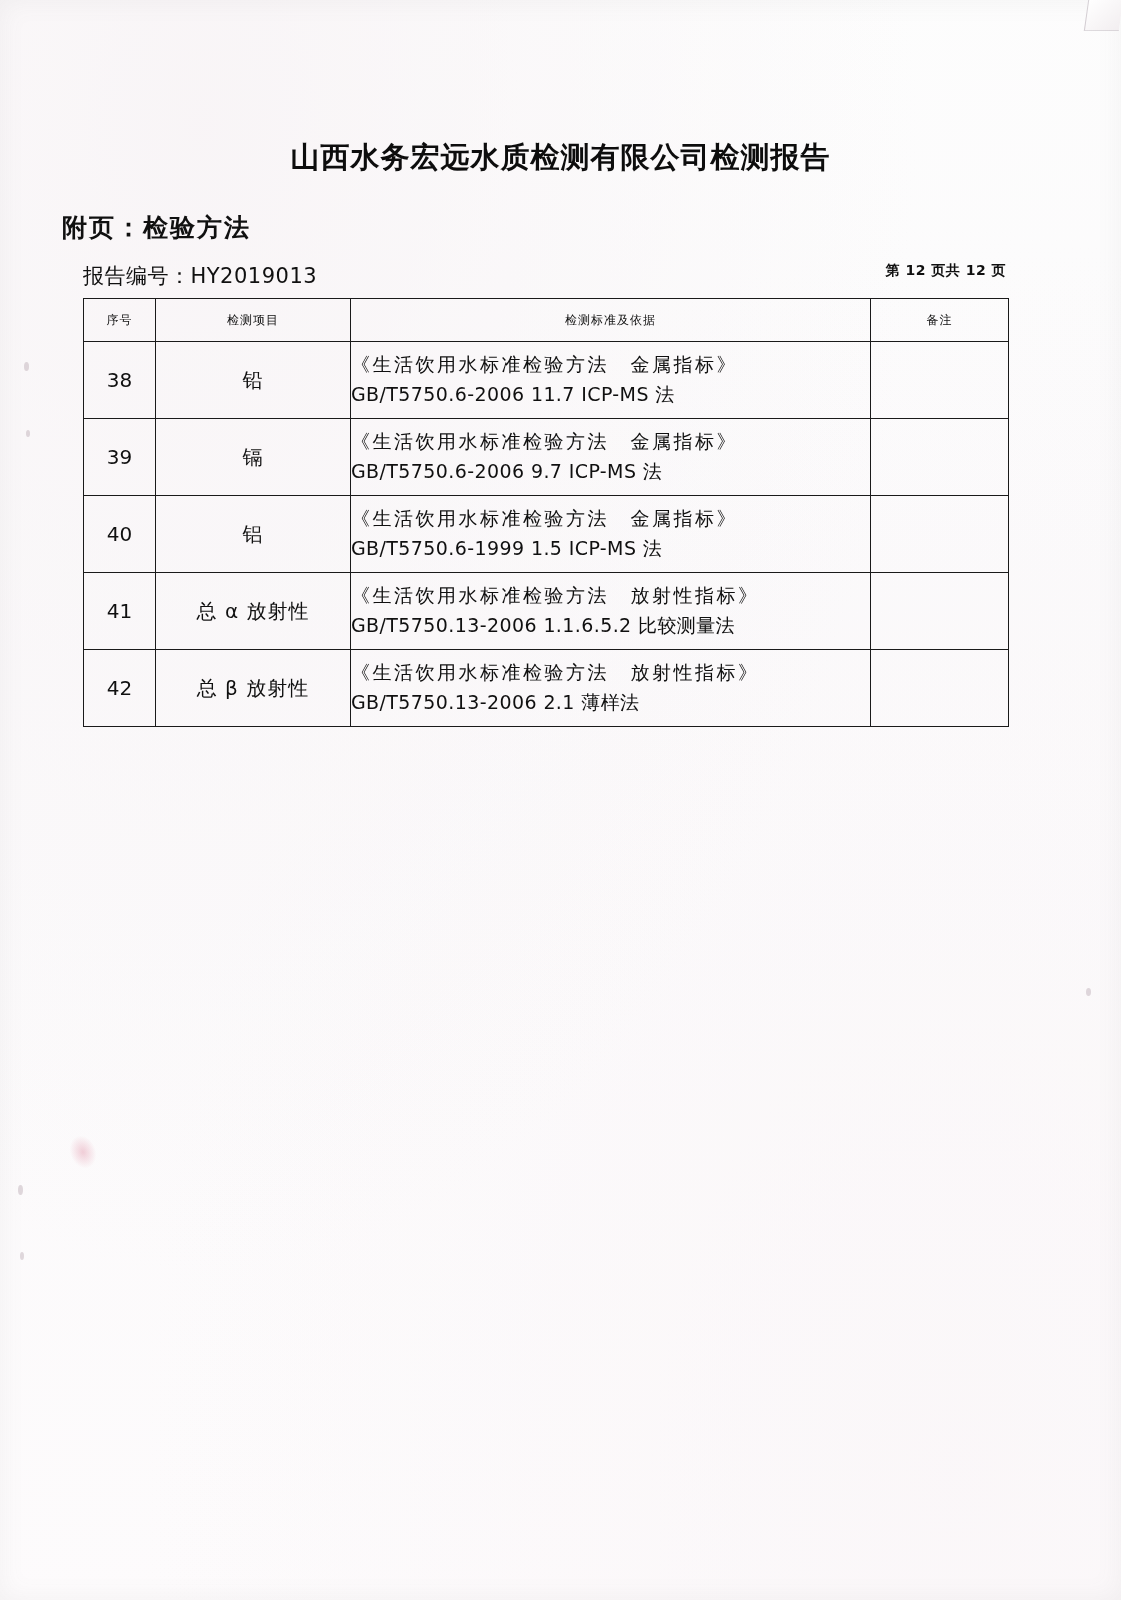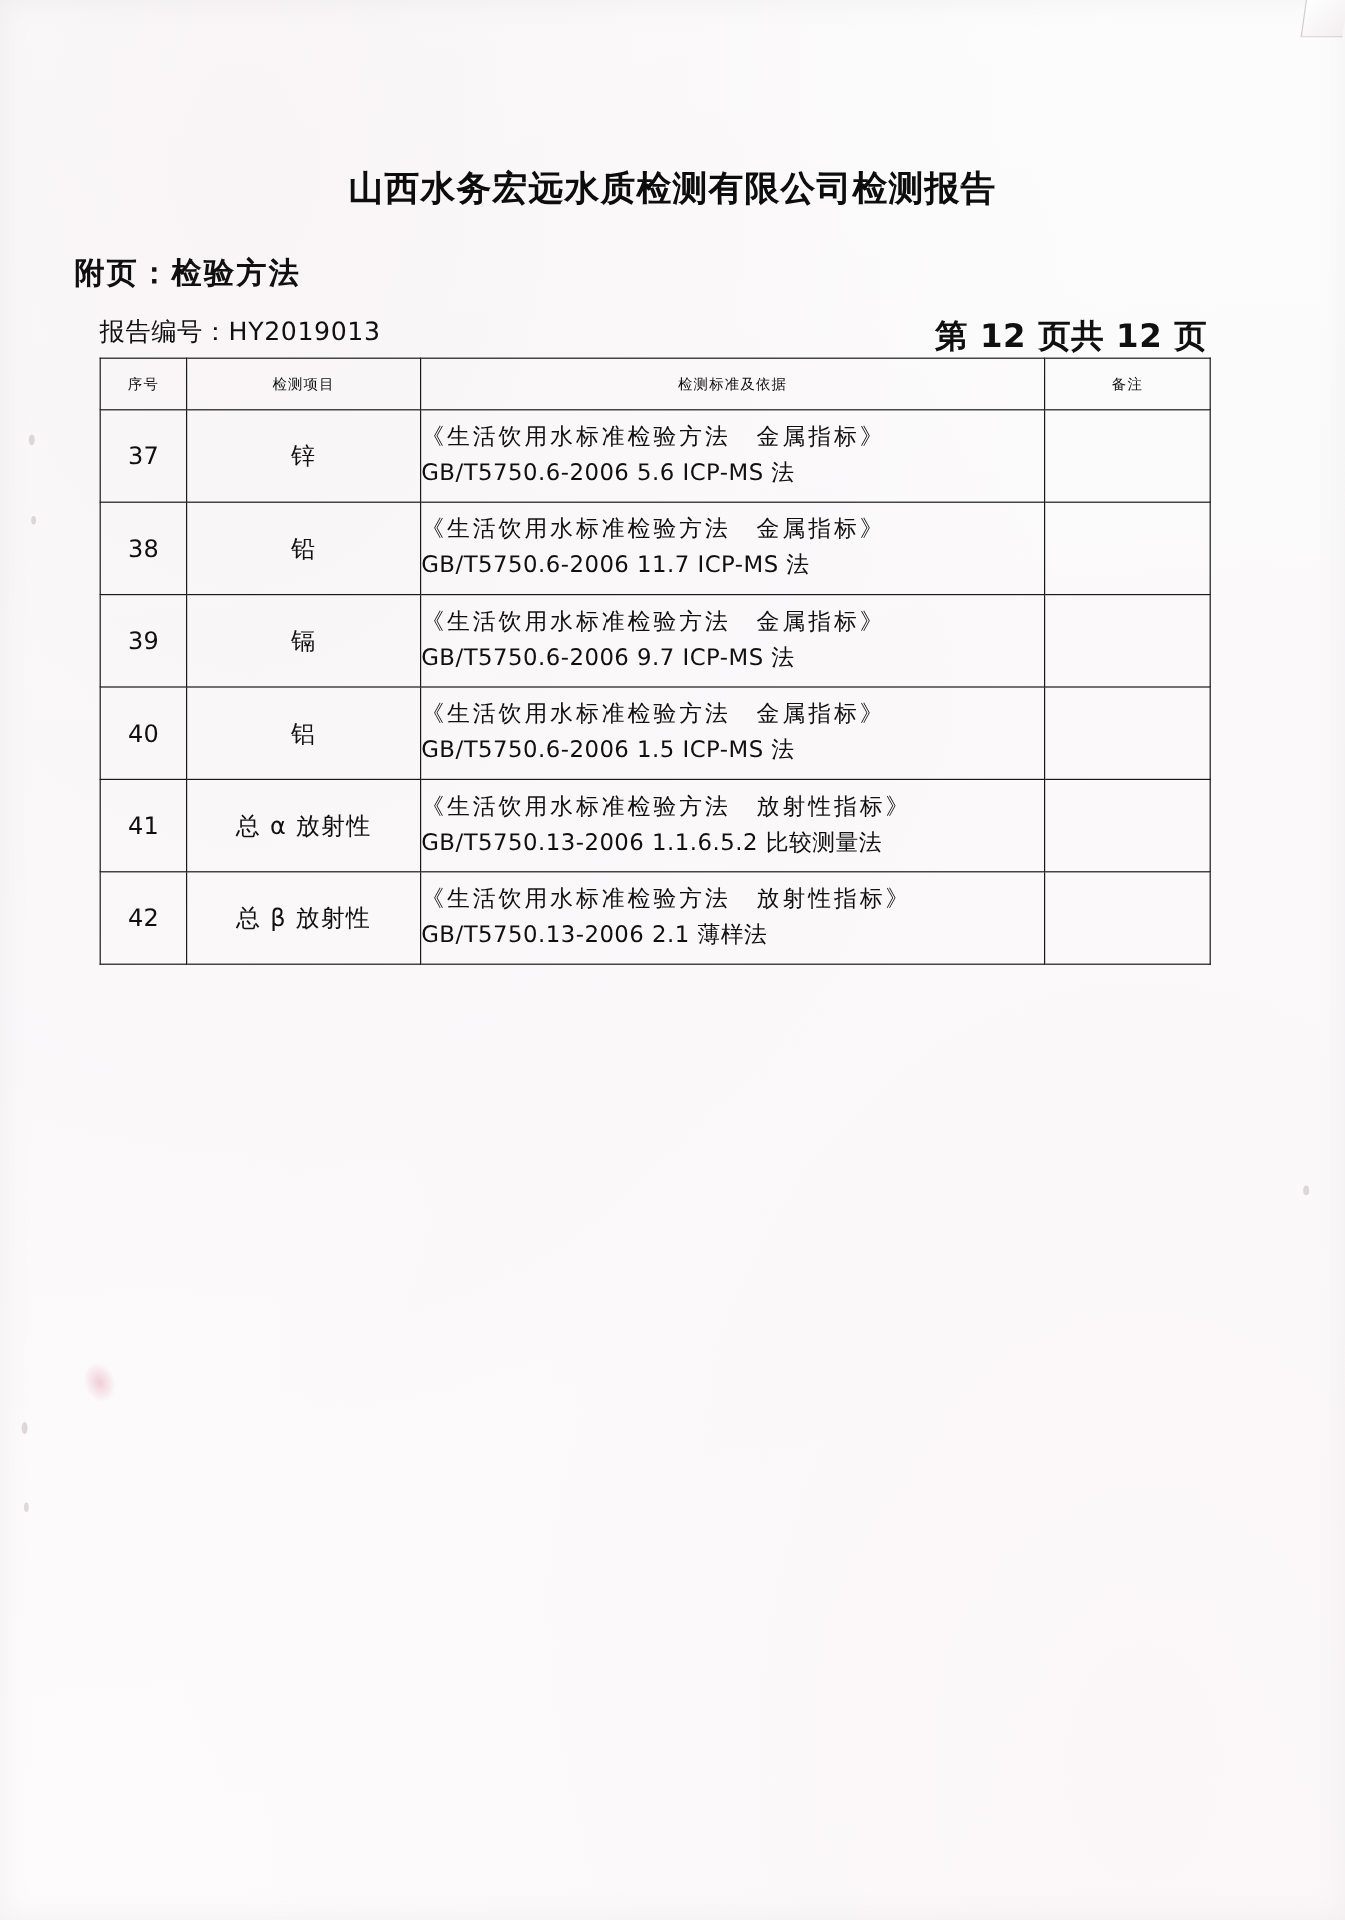--- a/index.html
+++ b/index.html
@@ -97,21 +97,21 @@
     letter-spacing: 0.5px;
     color: #101010;
   }
 
   .page-no {
     position: absolute;
     right: 115px;
     top: 262px;
     font-family: "DejaVu Sans", "Liberation Sans", sans-serif;
     font-weight: bold;
-    font-size: 27px;
+    font-size: 14px;
     letter-spacing: 0.5px;
     color: #101010;
   }
 
   table.method-table {
     position: absolute;
     left: 83px;
     top: 298px;
     width: 925px;
     border-collapse: collapse;
@@ -204,29 +204,20 @@
     <thead>
       <tr>
         <th>序号</th>
         <th>检测项目</th>
         <th>检测标准及依据</th>
         <th>备注</th>
       </tr>
     </thead>
     <tbody>
       <tr class="row-body">
-        <td class="cell-no">37</td>
-        <td class="cell-item">锌</td>
-        <td class="cell-std">
-          <span class="std-line1">《生活饮用水标准检验方法　金属指标》</span>
-          <span class="std-line2">GB/T5750.6-2006   5.6 ICP-MS 法</span>
-        </td>
-        <td class="cell-note"></td>
-      </tr>
-      <tr class="row-body">
         <td class="cell-no">38</td>
         <td class="cell-item">铅</td>
         <td class="cell-std">
           <span class="std-line1">《生活饮用水标准检验方法　金属指标》</span>
           <span class="std-line2">GB/T5750.6-2006   11.7 ICP-MS 法</span>
         </td>
         <td class="cell-note"></td>
       </tr>
       <tr class="row-body">
         <td class="cell-no">39</td>
@@ -235,21 +226,21 @@
           <span class="std-line1">《生活饮用水标准检验方法　金属指标》</span>
           <span class="std-line2">GB/T5750.6-2006   9.7 ICP-MS 法</span>
         </td>
         <td class="cell-note"></td>
       </tr>
       <tr class="row-body">
         <td class="cell-no">40</td>
         <td class="cell-item">铝</td>
         <td class="cell-std">
           <span class="std-line1">《生活饮用水标准检验方法　金属指标》</span>
-          <span class="std-line2">GB/T5750.6-2006   1.5 ICP-MS 法</span>
+          <span class="std-line2">GB/T5750.6-1999   1.5 ICP-MS 法</span>
         </td>
         <td class="cell-note"></td>
       </tr>
       <tr class="row-body">
         <td class="cell-no">41</td>
         <td class="cell-item">总 α 放射性</td>
         <td class="cell-std">
           <span class="std-line1">《生活饮用水标准检验方法　放射性指标》</span>
           <span class="std-line2">GB/T5750.13-2006 1.1.6.5.2 比较测量法</span>
         </td>

